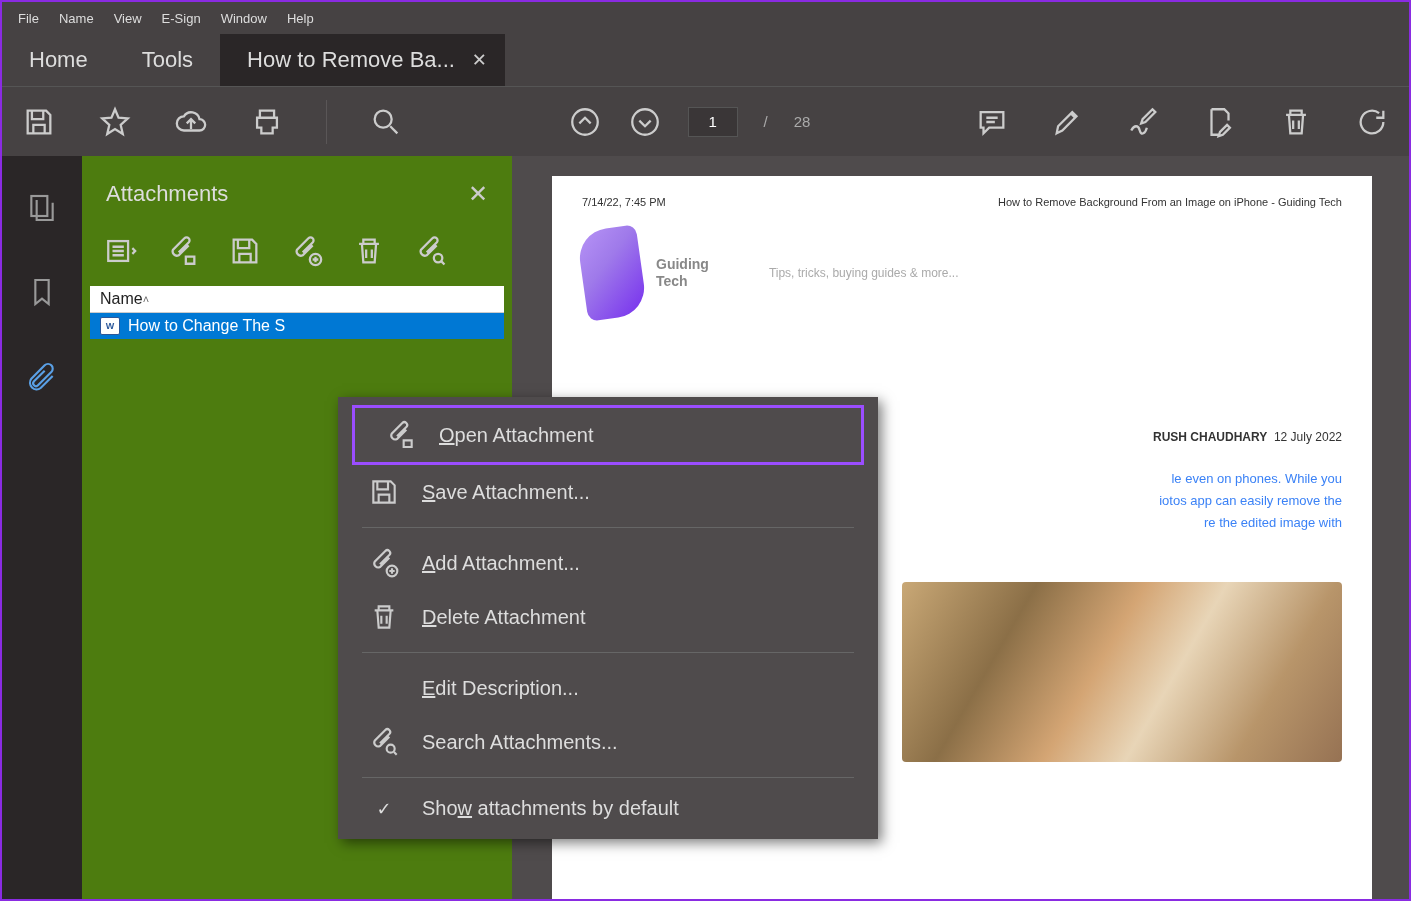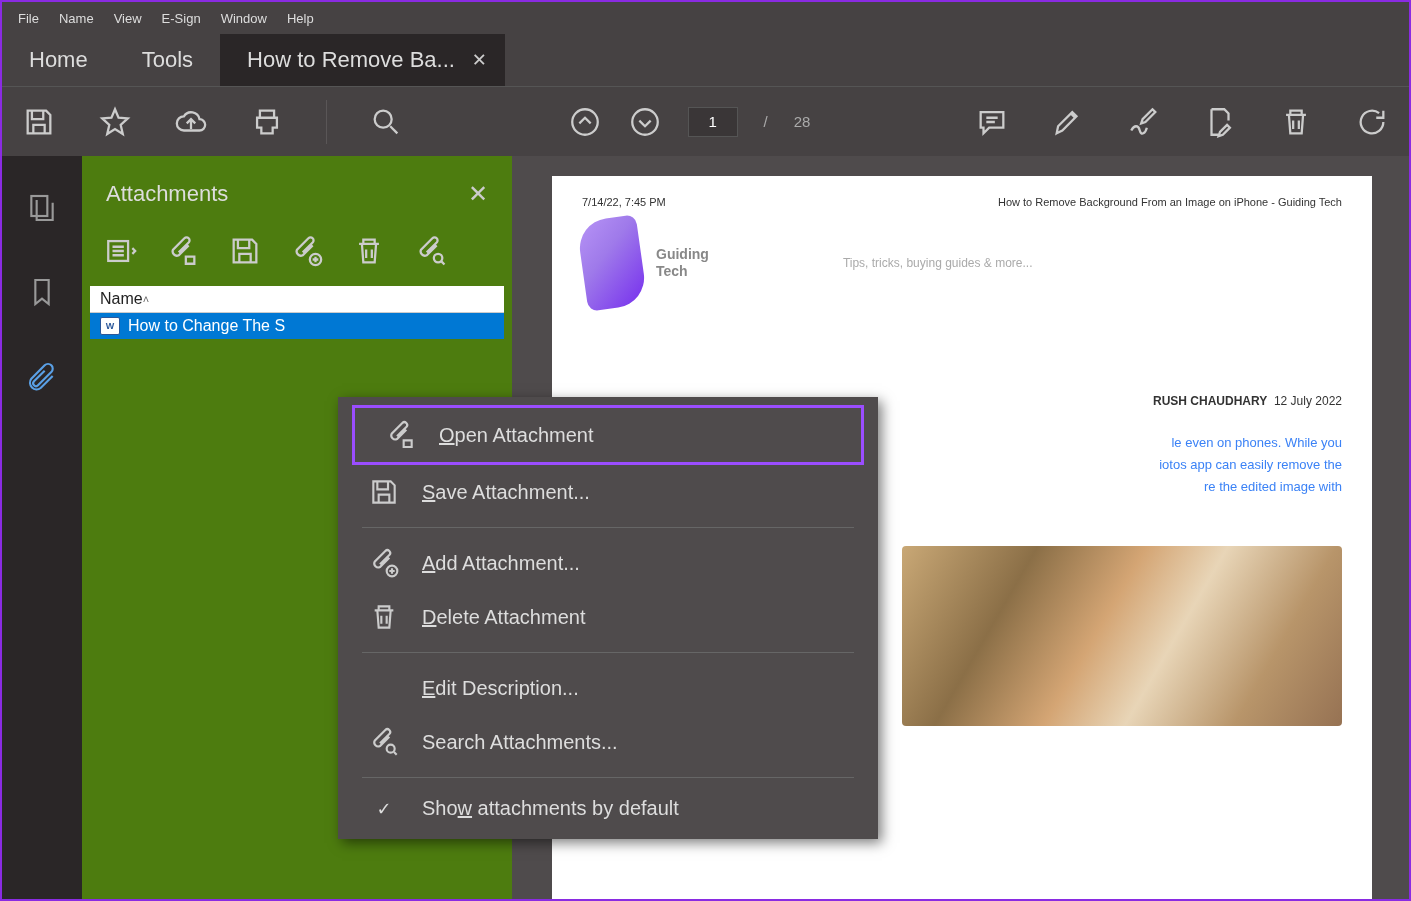--- a/index.html
+++ b/index.html
@@ -26,26 +26,26 @@
 .panel-close{color:#ccc;font-size:24px;cursor:pointer;font-weight:300}
 .panel-toolbar{display:flex;gap:28px;padding:10px 22px 18px 22px;align-items:center}
 .panel-toolbar-icon{width:34px;height:34px;cursor:pointer}
 .attach-list{background:#fff;margin:0 8px 0 8px;flex:0 0 auto}
 .attach-header{padding:4px 10px;font-size:16px;color:#222;border-bottom:1px solid #ccc;display:flex;align-items:center}
 .attach-header-caret{font-size:11px;color:#666}
 .attach-row{background:#0078d4;color:#fff;padding:4px 10px;font-size:16px;display:flex;align-items:center;gap:8px}
 .word-icon{width:20px;height:18px;background:#fff;border:1px solid #2b579a;display:inline-flex;align-items:center;justify-content:center;color:#2b579a;font-size:9px;font-weight:bold;border-radius:2px}
 .docview{flex:1;background:#4f4b4c;padding:20px 0 0 40px;overflow:hidden}
 .page{background:#fff;width:820px;height:100%;padding:20px 30px;position:relative}
-.page-meta{display:flex;justify-content:space-between;font-size:11px;color:#333;margin-bottom:10px}
+.page-meta{display:flex;justify-content:space-between;font-size:11px;color:#333;margin-bottom:20px}
 .page-brand{display:flex;gap:14px;align-items:center;margin-bottom:22px}
 .brand-logo{width:60px;height:90px;background:linear-gradient(135deg,#b794f6,#9f7aea 40%,#7c3aed 90%);border-radius:30px 10px 30px 10px;transform:rotate(-8deg)}
 .brand-name{color:#888;font-size:14px;line-height:1.2;font-weight:700}
-.brand-tag{color:#aaa;font-size:12px;margin-left:120px}
-.article-meta{color:#333;font-size:12px;text-align:right;margin-top:86px}
+.brand-tag{color:#aaa;font-size:12px;margin-left:46px}
+.article-meta{color:#333;font-size:12px;text-align:right;margin-top:112px}
 .article-meta b{font-weight:700}
 .article-body{color:#3b82f6;font-size:13px;line-height:1.7;margin-top:24px;text-align:right}
 .article-img{margin-top:48px;height:180px;background:linear-gradient(120deg,#c9a876 0%,#8b6f47 25%,#d4a574 45%,#e8d5b7 60%,#b8956a 80%,#967253 100%);border-radius:4px;margin-left:320px}
 .context-menu{position:absolute;left:336px;top:395px;width:540px;background:#4f4b4c;box-shadow:4px 4px 12px rgba(0,0,0,.5);padding:8px 0;z-index:100}
 .ctx-item{display:flex;align-items:center;padding:11px 20px 11px 30px;color:#ddd;font-size:20px;gap:22px;cursor:pointer}
 .ctx-item.hl{border:3px solid #9b4dff;margin:0 14px}
 .ctx-icon{width:32px;height:32px;flex:0 0 32px}
 .ctx-sep{height:1px;background:#666;margin:8px 24px}
 .ctx-check{width:32px;display:flex;align-items:center;justify-content:center;color:#ddd;font-size:18px}
 .accesskey{text-decoration:underline}

